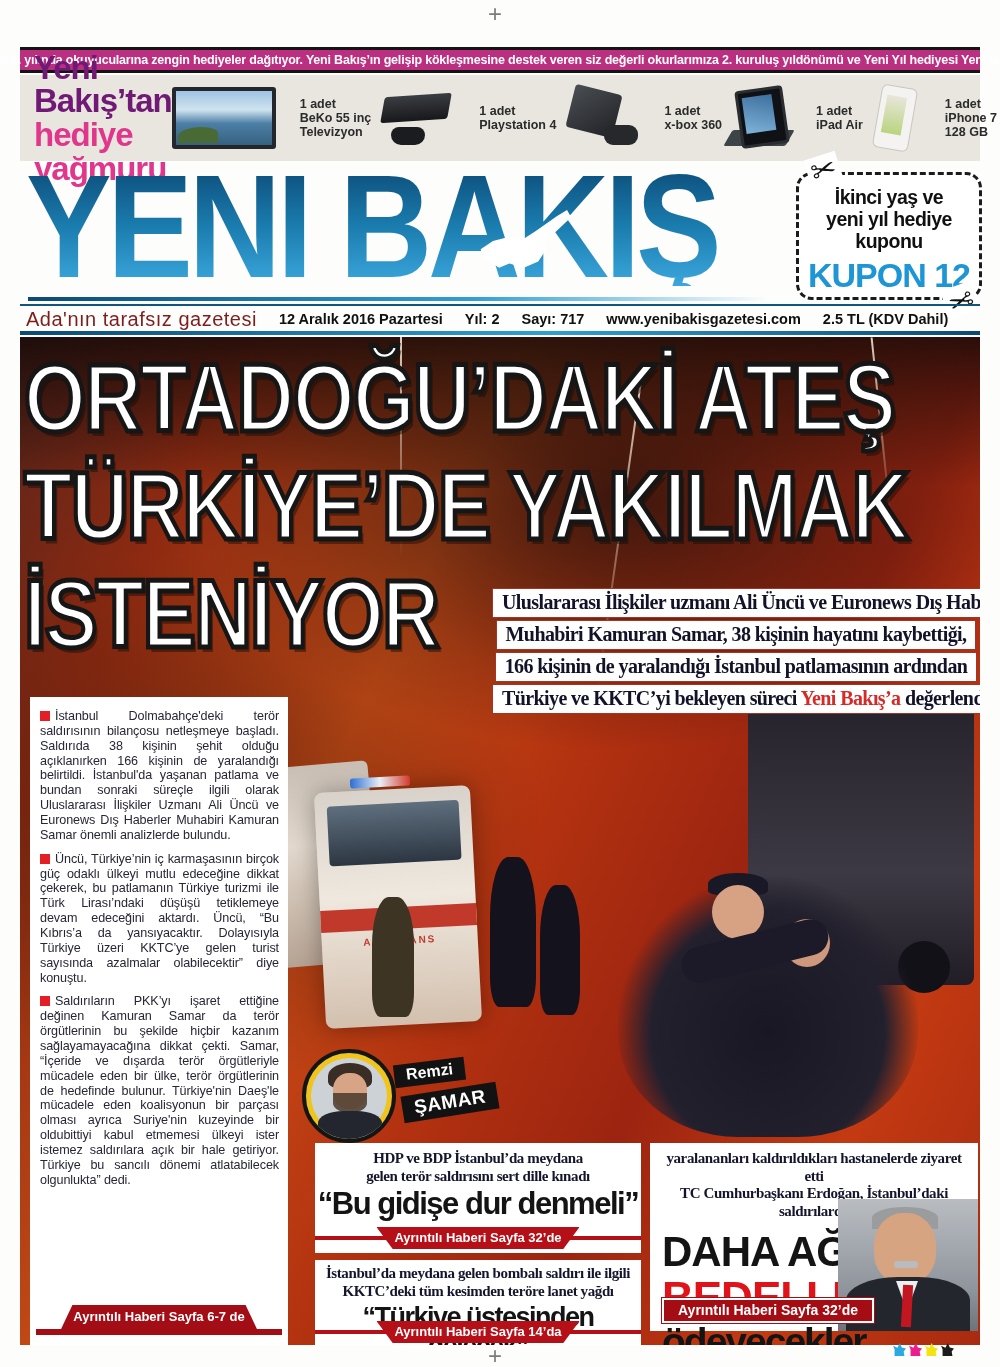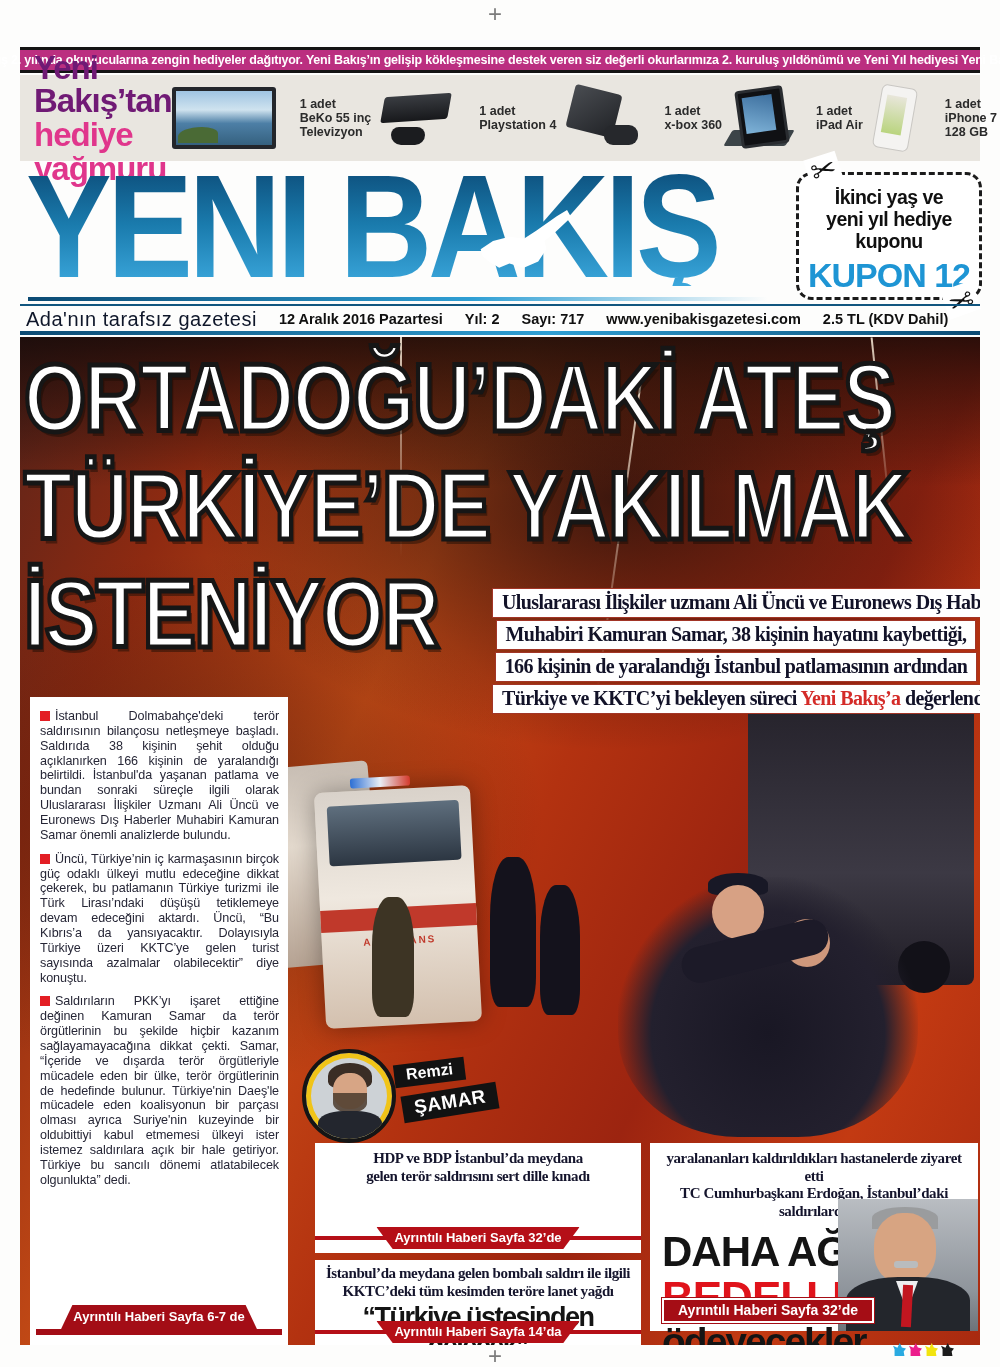--- a/index.html
+++ b/index.html
@@ -47,21 +47,21 @@
   #coupon{left:796px;top:172px;width:186px;height:128px;border:3px dashed #1b1b1b;border-radius:16px;text-align:center;padding-top:12px;box-sizing:border-box;background:#fff;}
   #coupon .cline{font-size:19.5px;font-weight:bold;color:#101010;line-height:1.12;letter-spacing:-0.5px;}
   #coupon .ccode{margin-top:4px;font-size:34px;font-weight:bold;color:#1e95d4;letter-spacing:-1px;}
   .scissors{position:absolute;font-family:"DejaVu Sans",sans-serif;color:#111;background:#fff;line-height:1;}
   #scissors-top{left:8px;top:-20px;font-size:30px;transform:rotate(-18deg);padding:0 4px;}
   #scissors-bottom{right:2px;bottom:-18px;font-size:30px;transform:rotate(160deg);padding:0 4px;}
 
   
   #infobar{left:20px;top:304px;width:960px;height:26px;border-top:2px solid #11567f;display:flex;align-items:center;}
   #infobar-underline{left:20px;top:331px;width:960px;height:4px;background:linear-gradient(90deg,#0b4a73,#2f9fd4 55%,#0b4a73);}
-  #infobar .tagline{color:#0f172a;font-size:20px;letter-spacing:0.5px;margin-left:6px;white-space:nowrap;}
+  #infobar .tagline{color:#7f1d1d;font-size:20px;letter-spacing:0.5px;margin-left:6px;white-space:nowrap;}
   #infobar .meta{color:#101010;font-size:14.5px;font-weight:bold;margin-left:22px;white-space:nowrap;}
 
   
   #photo{left:20px;top:337px;width:960px;height:1008px;overflow:hidden;background:
     radial-gradient(ellipse 700px 420px at 62% 16%, rgba(25,12,12,0.78), rgba(25,12,12,0) 60%),
     radial-gradient(ellipse 500px 380px at 18% 48%, rgba(64,22,10,0.55), rgba(64,22,10,0) 70%),
     linear-gradient(115deg,#5a241a 0%,#8e2a11 16%,#c84d16 36%,#b33210 52%,#9c2410 68%,#c33a12 84%,#a82a10 100%);}
   .scene{position:absolute;}
 
   
@@ -295,20 +295,21 @@
         <div class="beard"></div>
         <div class="suit"></div>
       </div>
       <div class="name-tag" id="tag1">Remzi</div>
       <div class="name-tag" id="tag2">ŞAMAR</div>
     </div>
 
     <div class="storybox" id="story1">
       <div class="kicker">HDP ve BDP İstanbul’da meydana</div>
       <div class="kicker">gelen terör saldırısını sert dille kınadı</div>
+      <div class="bigquote">“Bu gidişe dur denmeli”</div>
       <div class="ribbonrow">
         <div class="rule"></div>
         <div class="ribbon">Ayrıntılı Haberi Sayfa 32’de</div>
       </div>
     </div>
 
     <div class="storybox" id="story2">
       <div class="kicker">İstanbul’da meydana gelen bombalı saldırı ile ilgili</div>
       <div class="kicker">KKTC’deki tüm kesimden teröre lanet yağdı</div>
       <div class="bigquote">“Türkiye üstesinden gelecek”</div>

